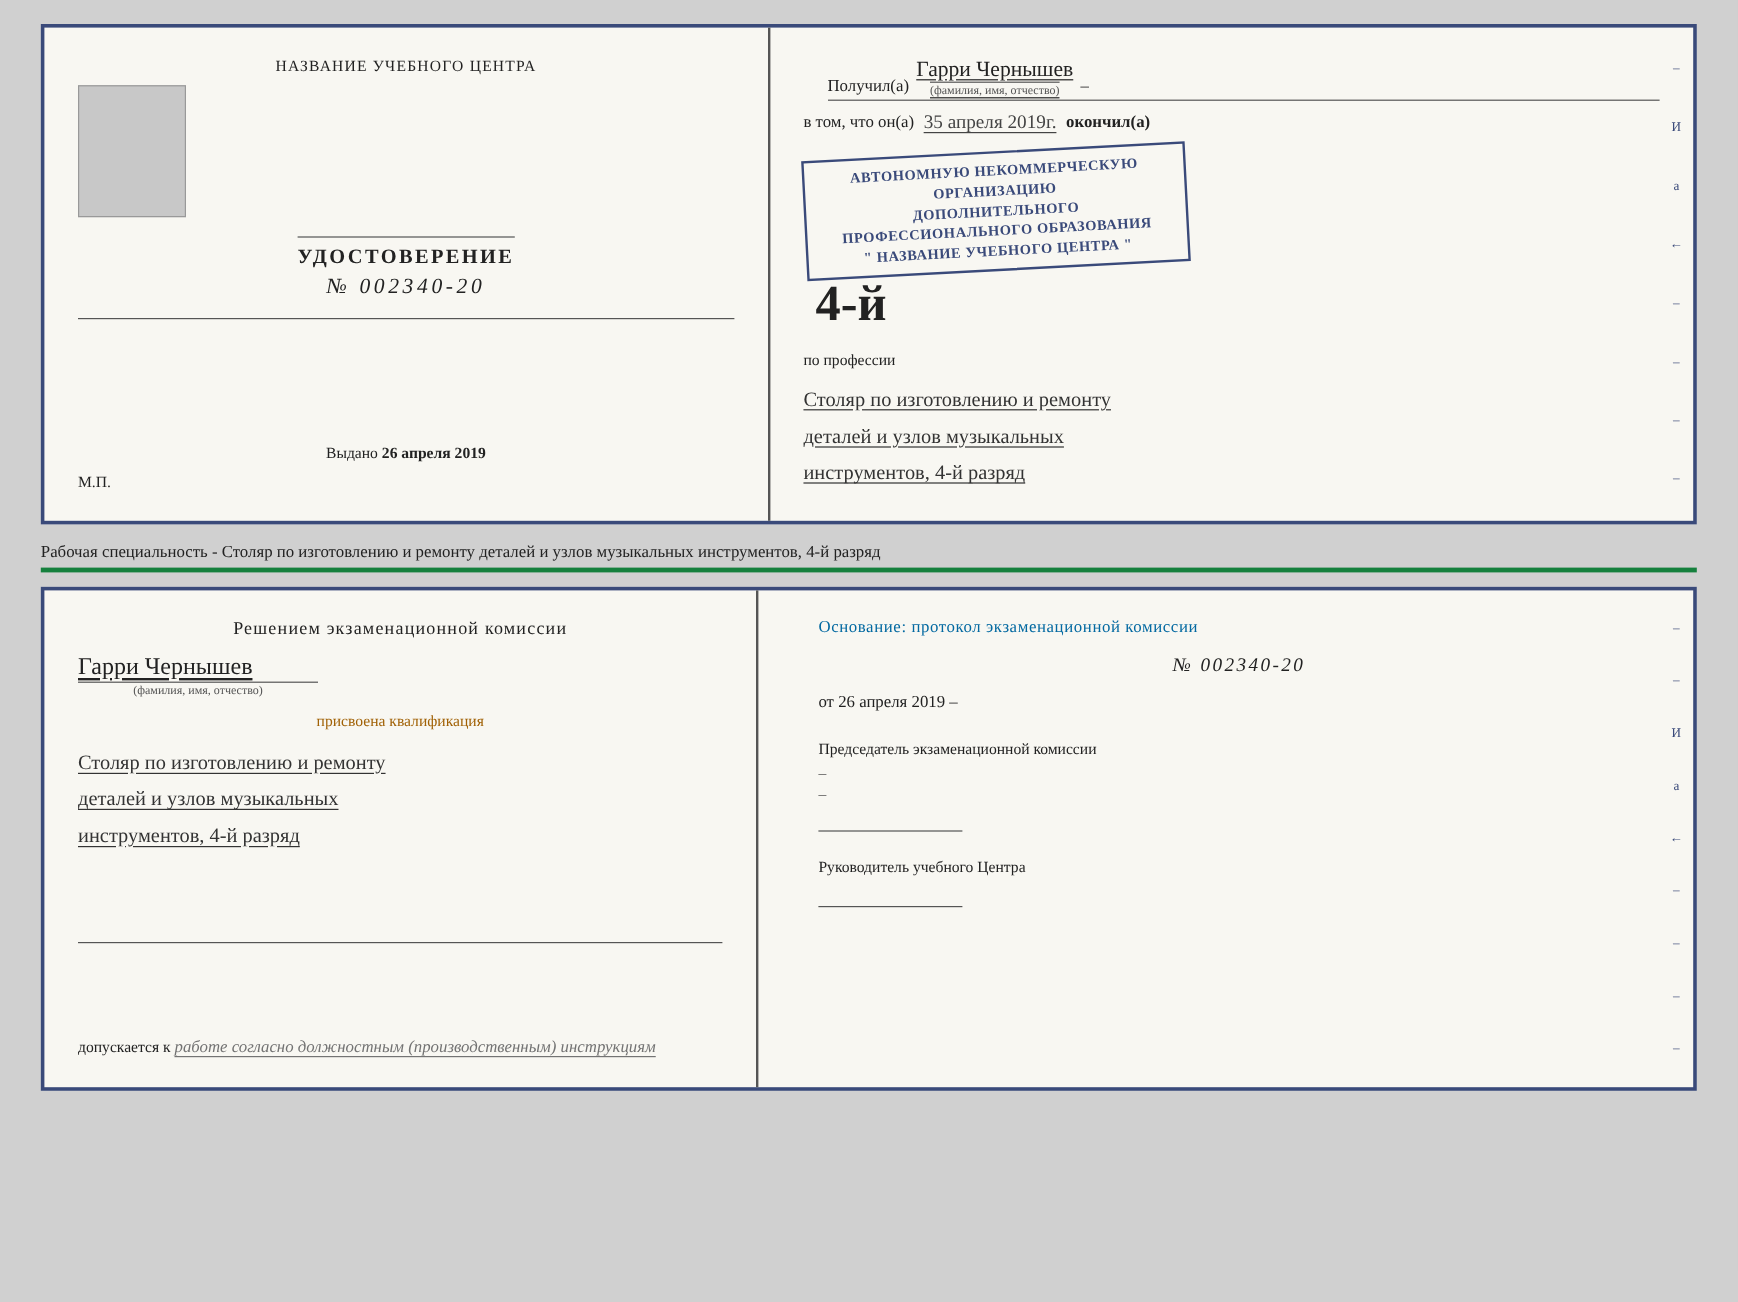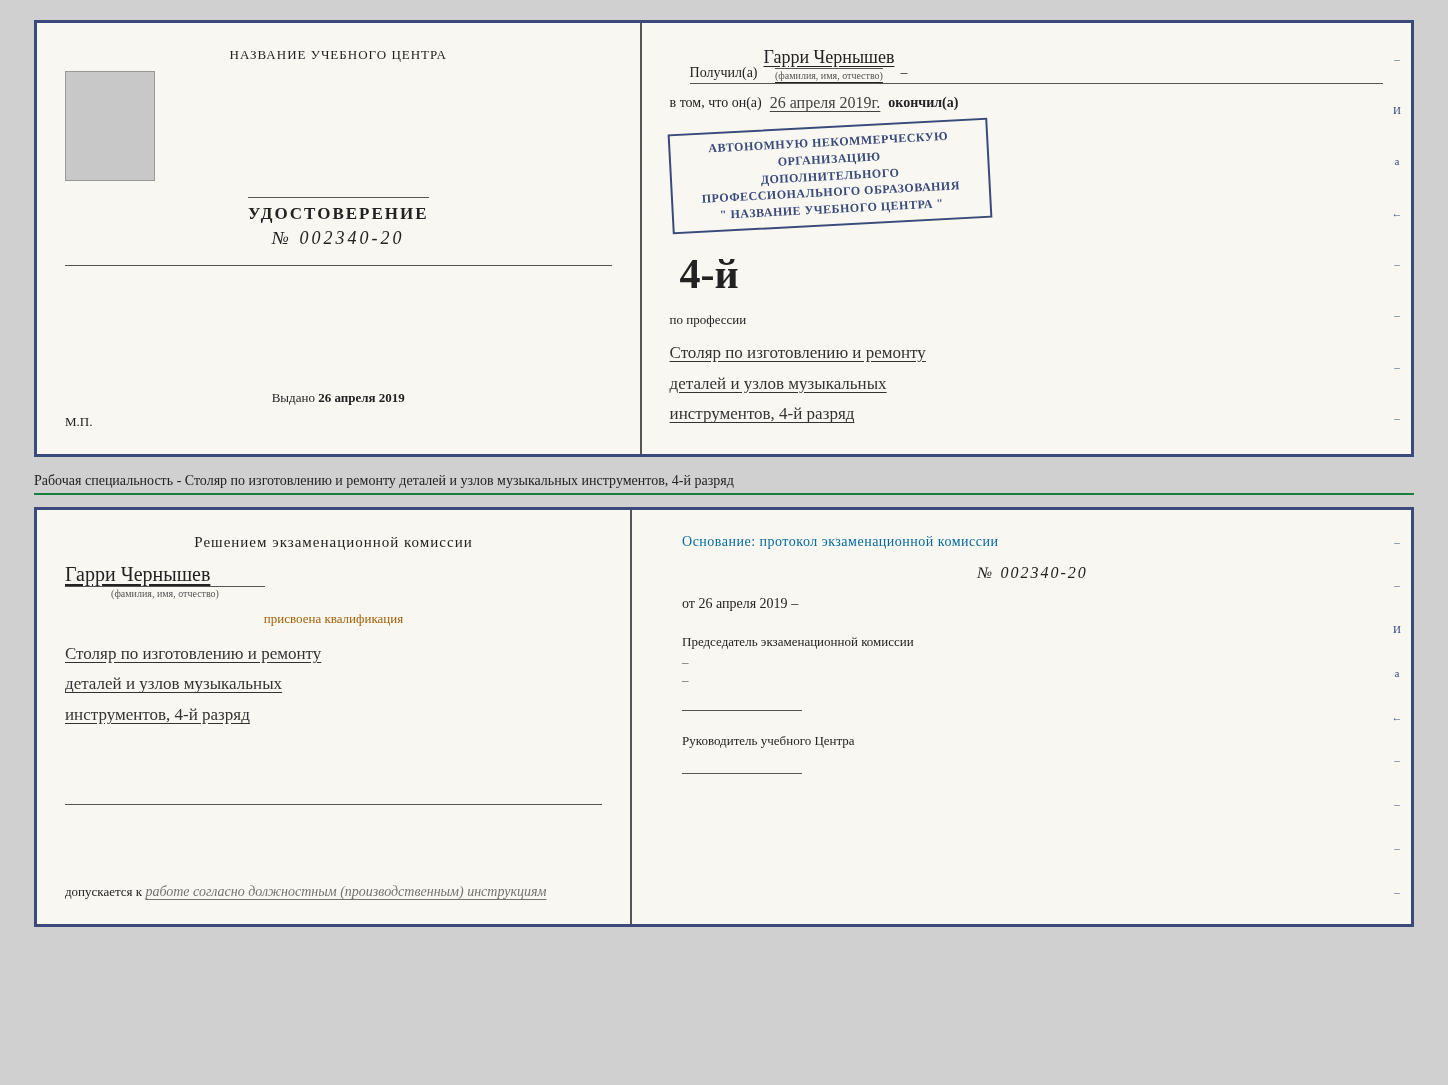--- a/index.html
+++ b/index.html
@@ -184,21 +184,21 @@
       text-underline-offset: 3px;
       line-height: 1.8;
     }
 
     
     .separator-label {
       width: 1380px;
       font-size: 14px;
       color: #222;
       padding: 4px 0;
-      border-bottom: 2px solid #15803d;
+      border-bottom: 4px solid #15803d;
     }
 
     
     .bottom-doc {
       display: flex;
       width: 1380px;
       border: 3px solid #3a4a7a;
       background: #f8f7f2;
       min-height: 420px;
       gap: 22px;
@@ -348,32 +348,32 @@
         <span style="font-size:14px;">Получил(а)</span>
         <span class="handwritten name-with-label" style="display:inline-flex;flex-direction:column;align-items:center;">
           <span>Гарри Чернышев</span>
           <span class="name-sublabel">(фамилия, имя, отчество)</span>
         </span>
         <span style="font-size:14px;">–</span>
       </div>
 
       <div class="date-line">
         <span>в том, что он(а)</span>
-        <span class="handwritten-date">26 апреля 2019г.</span>
+        <span class="handwritten-date">35 апреля 2019г.</span>
         <span style="font-size:14px;font-weight:bold;">окончил(а)</span>
       </div>
 
       <div class="stamp-box">
         <div>АВТОНОМНУЮ НЕКОММЕРЧЕСКУЮ ОРГАНИЗАЦИЮ</div>
         <div>ДОПОЛНИТЕЛЬНОГО ПРОФЕССИОНАЛЬНОГО ОБРАЗОВАНИЯ</div>
         <div>" НАЗВАНИЕ УЧЕБНОГО ЦЕНТРА "</div>
       </div>
 
       <div style="position:relative; margin-top: -10px;">
-        <span class="rank-badge" style="position:static; display:inline-block; font-size:42px; font-family:'Segoe Script','Comic Sans MS',cursive; margin-left:10px;margin-top:20px;">4-й</span>
+        <span class="rank-badge" style="position:static; display:inline-block; font-size:42px; font-family:'Segoe Script','Comic Sans MS',cursive; margin-left:10px;">4-й</span>
       </div>
 
       <p class="profession-label">по профессии</p>
       <div class="profession-handwritten">
         <div>Столяр по изготовлению и ремонту</div>
         <div>деталей и узлов музыкальных</div>
         <div>инструментов, 4-й разряд</div>
       </div>
 
       <div style="position:absolute; right:2px; top:10px; bottom:10px; width:24px; display:flex; flex-direction:column; justify-content:space-around; align-items:center; font-size:11px; color:#3a4a7a;">

